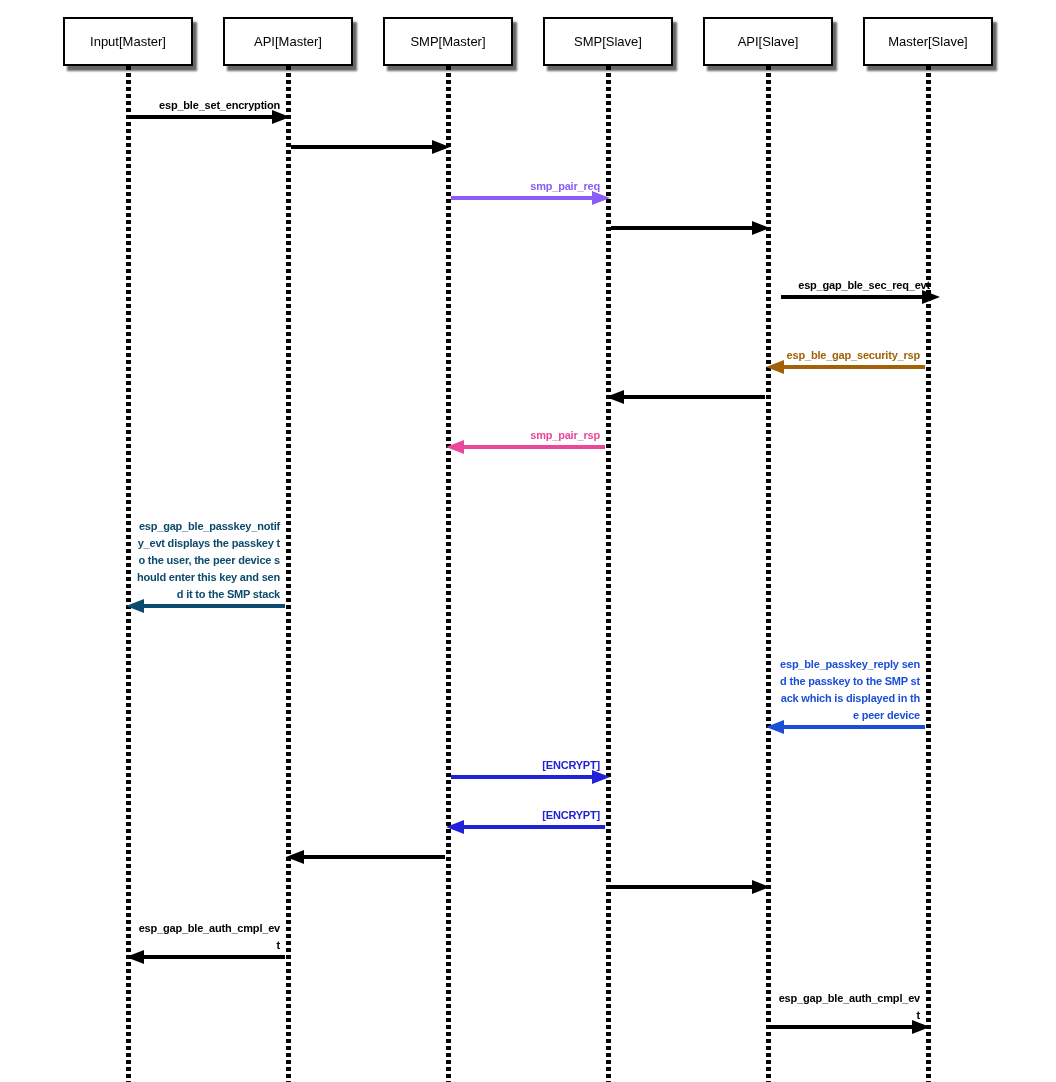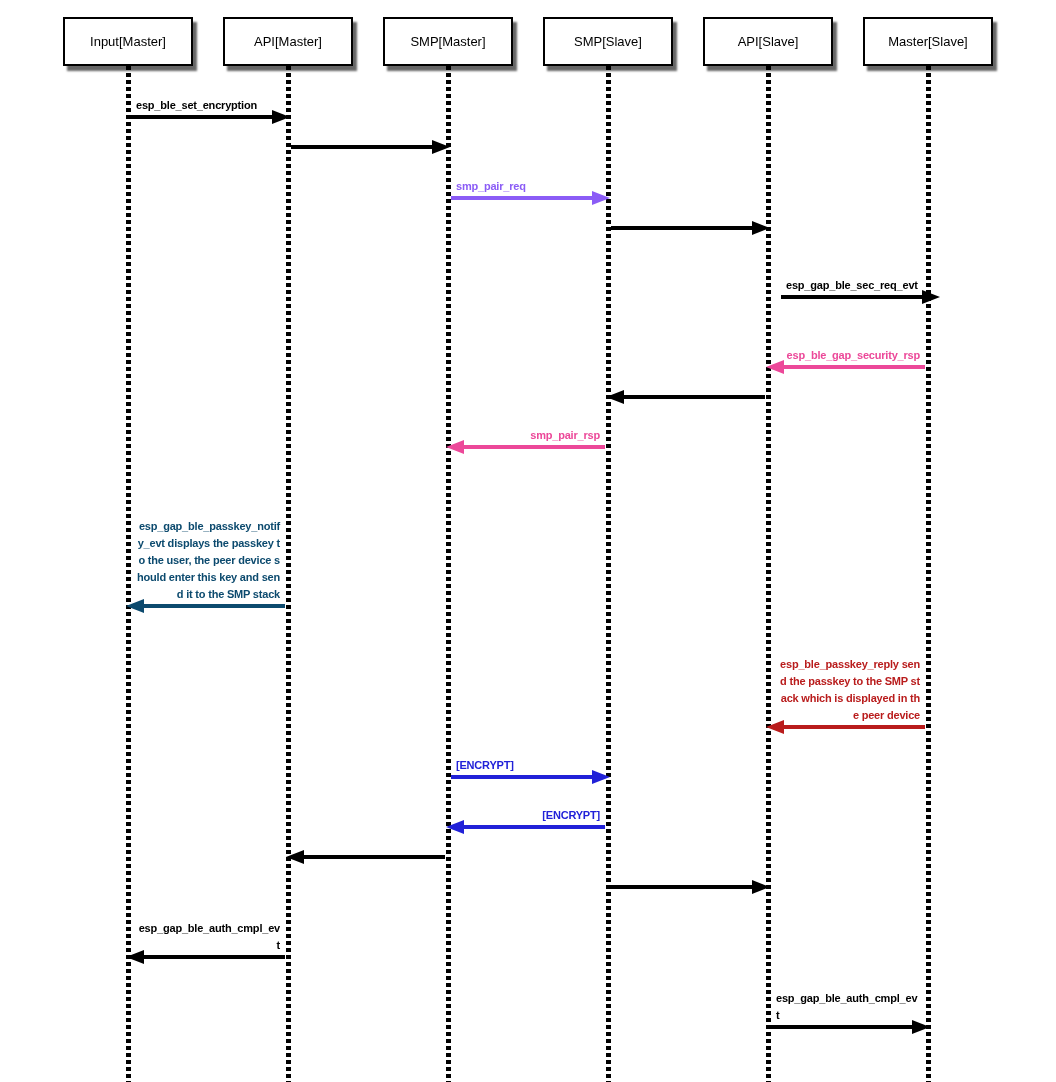--- a/index.html
+++ b/index.html
@@ -39,21 +39,21 @@
   }
   .msg.right .head { right:-2px; border-left:18px solid currentColor; }
   .msg.left  .head { left:-2px;  border-right:18px solid currentColor; }
   .msg .label {
     position:absolute; bottom:5px; left:8px; right:8px;
     font-size:11px; font-weight:bold; line-height:17px;
     letter-spacing:-0.2px;
     word-break:break-all;
     color:currentColor;
   }
-  .msg.right .label { text-align:left; }
+  .msg.right .label { text-align:right; }
   .msg.left  .label { text-align:right; }
 </style>
 </head>
 <body>
 
 <div id="stage" style="background: rgb(255, 255, 255);">
     <div class="lifeline" style="left: 63px; width: 130px; height: 1082px;">
       <div class="ll-line" style="left: 63px;"></div>
       <div class="ll-box">
         <div>Input</div>
@@ -111,40 +111,40 @@
     </div>
     <div class="msg right" style="left: 608px; width: 160px; top: 226px; color: rgb(0, 0, 0);">
       <div class="line"></div>
       <div class="head"></div>
     </div>
     <div class="msg right" style="left: 778px; width: 160px; top: 295px; color: rgb(0, 0, 0);">
       <div class="line"></div>
       <div class="head"></div>
       <div class="label">esp_gap_ble_sec_req_evt</div>
     </div>
-    <div class="msg left" style="left: 768px; width: 160px; top: 365px; color: #ec4899;">
+    <div class="msg left" style="left: 768px; width: 160px; top: 365px; color: #a16207;">
       <div class="line"></div>
       <div class="head"></div>
       <div class="label">esp_ble_gap_security_rsp</div>
     </div>
     <div class="msg left" style="left: 608px; width: 160px; top: 395px; color: rgb(0, 0, 0);">
       <div class="line"></div>
       <div class="head"></div>
     </div>
     <div class="msg left" style="left: 448px; width: 160px; top: 445px; color: #ec4899;">
       <div class="line"></div>
       <div class="head"></div>
       <div class="label">smp_pair_rsp</div>
     </div>
     <div class="msg left" style="left: 128px; width: 160px; top: 604px; color: #0c4a6e;">
       <div class="line"></div>
       <div class="head"></div>
       <div class="label">esp_gap_ble_passkey_notify_evt displays the passkey to the user, the peer device should enter this key and send it to the SMP stack</div>
     </div>
-    <div class="msg left" style="left: 768px; width: 160px; top: 725px; color: #b91c1c;">
+    <div class="msg left" style="left: 768px; width: 160px; top: 725px; color: #1d4ed8;">
       <div class="line"></div>
       <div class="head"></div>
       <div class="label">esp_ble_passkey_reply send the passkey to the SMP stack which is displayed in the peer device</div>
     </div>
     <div class="msg right" style="left: 448px; width: 160px; top: 775px; color: rgb(33, 33, 216);">
       <div class="line"></div>
       <div class="head"></div>
       <div class="label">[ENCRYPT]</div>
     </div>
     <div class="msg left" style="left: 448px; width: 160px; top: 825px; color: rgb(33, 33, 216);">

